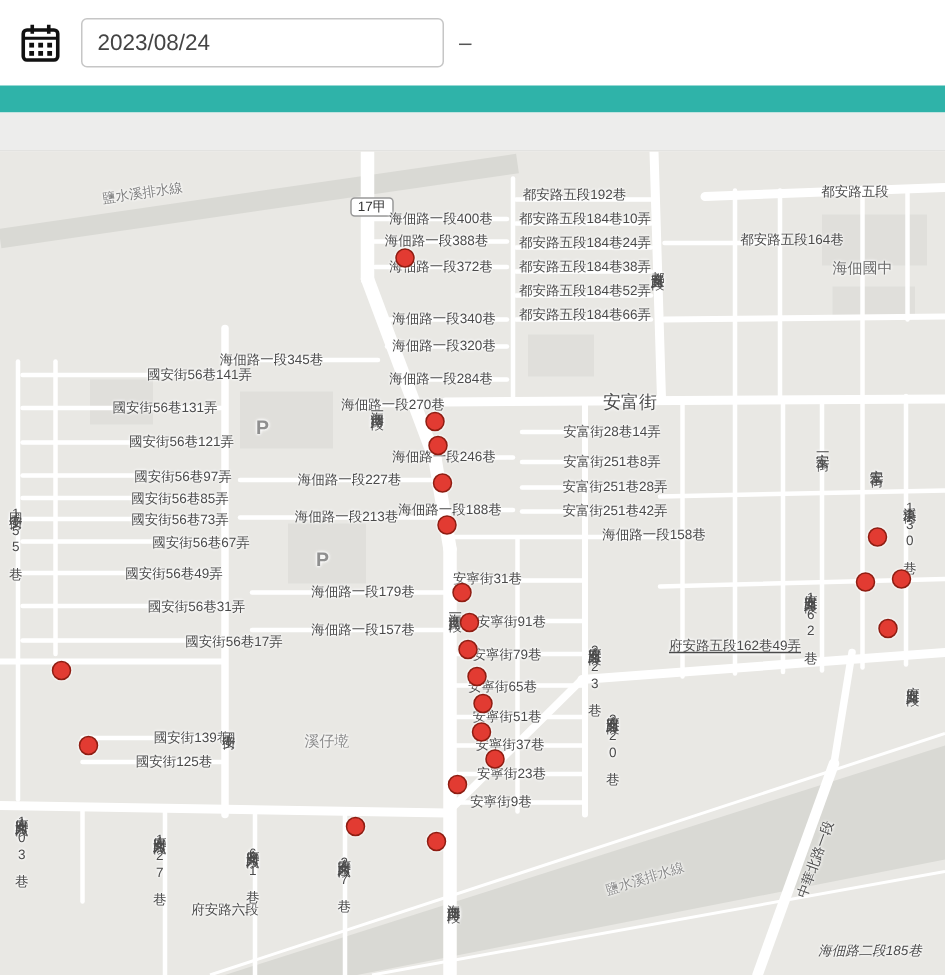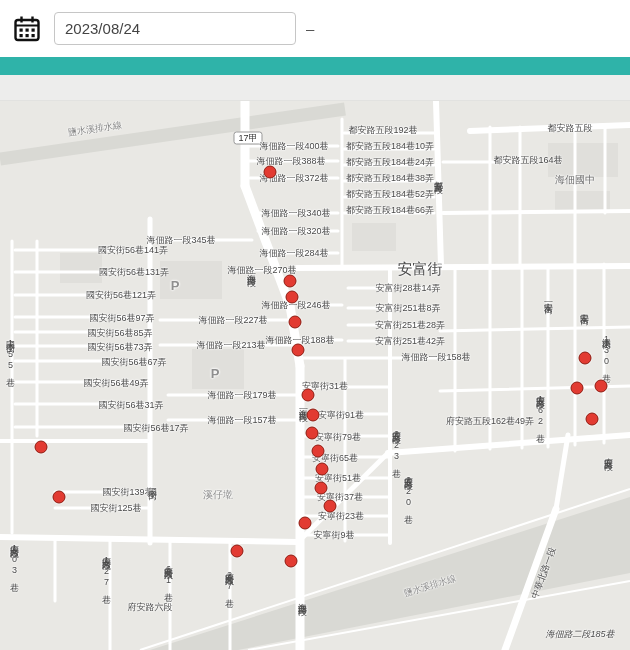--- a/index.html
+++ b/index.html
@@ -188,45 +188,45 @@
       <div class="lbl" style="left: 242px; top: 319px;">海佃路一段157巷</div>
       <div class="lbl" style="left: 383px; top: 29px;">都安路五段192巷</div>
       <div class="lbl" style="left: 390px; top: 45px;">都安路五段184巷10弄</div>
       <div class="lbl" style="left: 390px; top: 61px;">都安路五段184巷24弄</div>
       <div class="lbl" style="left: 390px; top: 77px;">都安路五段184巷38弄</div>
       <div class="lbl" style="left: 390px; top: 93px;">都安路五段184巷52弄</div>
       <div class="lbl" style="left: 390px; top: 109px;">都安路五段184巷66弄</div>
       <div class="lbl" style="left: 570px; top: 27px;">都安路五段</div>
       <div class="lbl" style="left: 528px; top: 59px;">都安路五段164巷</div>
       <div class="lbl" style="left: 575px; top: 79px; font-size: 10px; color: rgb(107, 107, 107);">海佃國中</div>
-      <div class="lbl" style="left: 420px; top: 167px; font-size: 15px;">安富街</div>
+      <div class="lbl" style="left: 420px; top: 167px; font-size: 12px;">安富街</div>
       <div class="lbl" style="left: 408px; top: 187px;">安富街28巷14弄</div>
       <div class="lbl" style="left: 408px; top: 207px;">安富街251巷8弄</div>
       <div class="lbl" style="left: 410px; top: 224px;">安富街251巷28弄</div>
       <div class="lbl" style="left: 410px; top: 240px;">安富街251巷42弄</div>
       <div class="lbl" style="left: 436px; top: 256px;">海佃路一段158巷</div>
       <div class="lbl" style="left: 133px; top: 149px;">國安街56巷141弄</div>
-      <div class="lbl" style="left: 134px; top: 171px;">國安街56巷131弄</div>
+      <div class="lbl" style="left: 110px; top: 171px;">國安街56巷131弄</div>
       <div class="lbl" style="left: 121px; top: 194px;">國安街56巷121弄</div>
       <div class="lbl" style="left: 122px; top: 217px;">國安街56巷97弄</div>
       <div class="lbl" style="left: 120px; top: 232px;">國安街56巷85弄</div>
       <div class="lbl" style="left: 120px; top: 246px;">國安街56巷73弄</div>
       <div class="lbl" style="left: 122px; top: 261px; margin-left: 12px;">國安街56巷67弄</div>
       <div class="lbl" style="left: 116px; top: 282px;">國安街56巷49弄</div>
       <div class="lbl" style="left: 131px; top: 304px;">國安街56巷31弄</div>
       <div class="lbl" style="left: 134px; top: 327px; padding-left: 44px;">國安街56巷17弄</div>
       <div class="lbl" style="left: 325px; top: 285px;">安寧街31巷</div>
       <div class="lbl" style="left: 341px; top: 314px;">安寧街91巷</div>
       <div class="lbl" style="left: 338px; top: 336px;">安寧街79巷</div>
       <div class="lbl" style="left: 335px; top: 357px;">安寧街65巷</div>
       <div class="lbl" style="left: 338px; top: 377px;">安寧街51巷</div>
       <div class="lbl" style="left: 340px; top: 396px;">安寧街37巷</div>
       <div class="lbl" style="left: 341px; top: 415px;">安寧街23巷</div>
       <div class="lbl" style="left: 334px; top: 434px;">安寧街9巷</div>
-      <div class="lbl" style="left: 490px; top: 320px;">府安路五段162巷49弄</div>
+      <div class="lbl" style="left: 490px; top: 330px; text-decoration: underline;">府安路五段162巷49弄</div>
       <div class="lbl" style="left: 218px; top: 394px; font-size: 10px; color: rgb(139, 139, 139);">溪仔墘</div>
       <div class="lbl" style="left: 128px; top: 391px;">國安街139巷</div>
       <div class="lbl" style="left: 116px; top: 407px;">國安街125巷</div>
       <div class="lbl" style="left: 150px; top: 506px;">府安路六段</div>
       <div class="lbl" style="left: 580px; top: 533px; font-style: italic;">海佃路二段185巷</div>
       <div class="lbl" style="left: 544px; top: 472px; transform: translate(-50%, -50%) rotate(-70deg);">中華北路一段</div>
       <div class="lbl" style="left: 430px; top: 485px; font-size: 9px; color: rgb(138, 138, 138); transform: translate(-50%, -50%) rotate(-17deg);">鹽水溪排水線</div>
       <div class="lbl vert" style="left: 251px; top: 168px; font-size: 9px;">海佃路一段</div>
       <div class="lbl vert" style="left: 303px; top: 303px; font-size: 9px;">海佃路一段</div>
       <div class="lbl vert" style="left: 302px; top: 497px; font-size: 9px;">海佃路二段</div>

